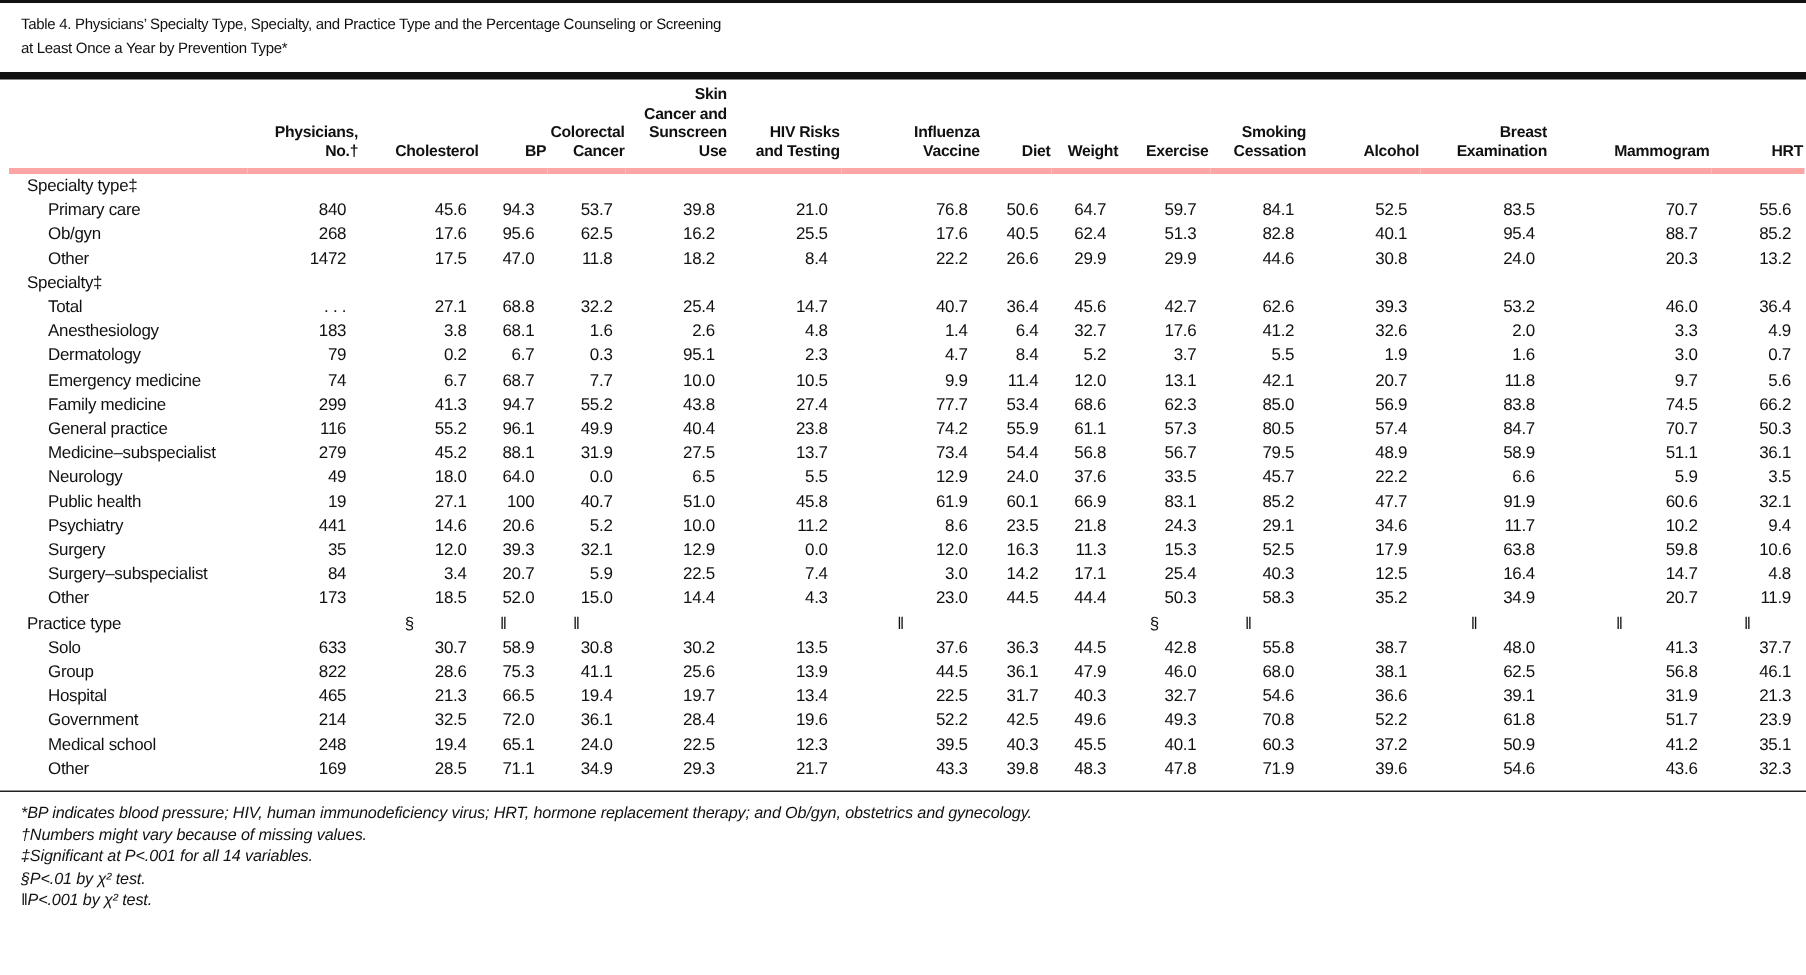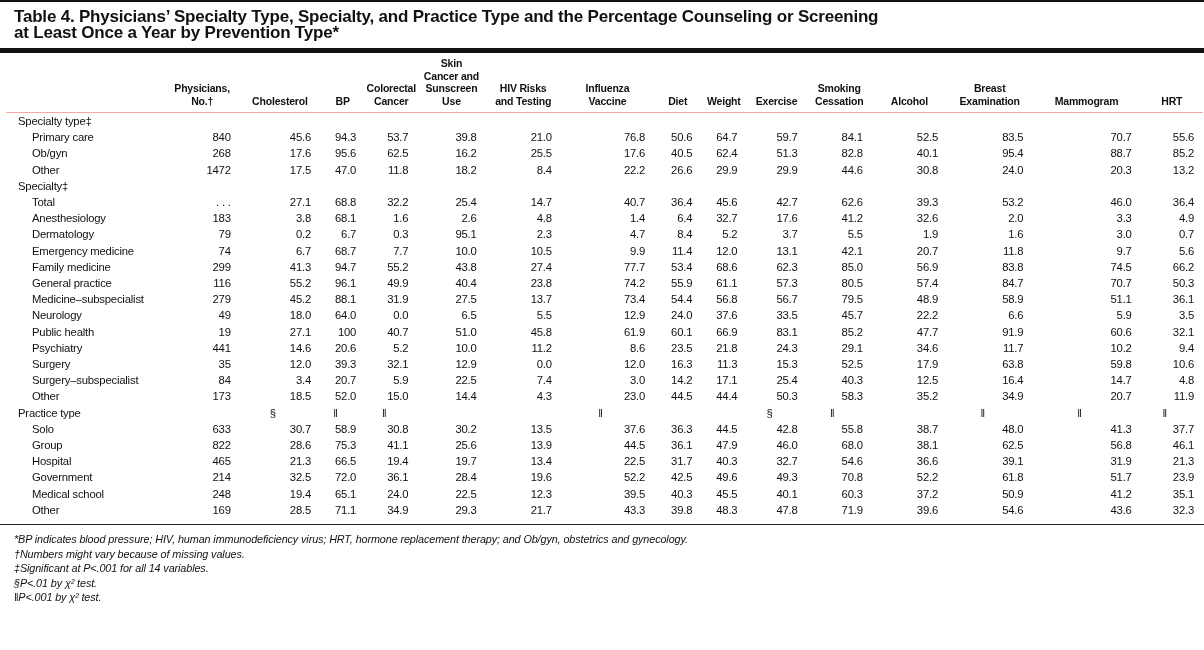--- a/index.html
+++ b/index.html
@@ -9,57 +9,57 @@
     font-family: "Liberation Sans", sans-serif;
     color: #111111;
     overflow: hidden;
     position: relative;
   }
   .rule-thin   { height: 2px; background: #111; }
   .rule-thick  { height: 5px; background: #111; }
   .rule-hair   { height: 1px; background: #222; }
 
   .title {
-    font-weight: 700;
-    font-size: 17px;
+    font-weight: 400;
+    font-size: 10px;
     line-height: 15.5px;
     letter-spacing: -0.2px;
     padding: 7px 16px 8px 14px;
     white-space: pre-line;
     border-radius: 11px;
   }
 
   table.data {
     width: 1197px;
     margin-left: 6px;
     border-collapse: collapse;
     table-layout: fixed;
   }
   table.data th {
     font-weight: 700;
     font-size: 10.5px;
     line-height: 12.5px;
     letter-spacing: -0.2px;
-    text-align: center;
+    text-align: right;
     vertical-align: bottom;
     padding: 4px 1px 5px 1px;
     white-space: pre-line;
   }
   table.data td {
     font-size: 11.3px;
     line-height: 16.2px;
     letter-spacing: -0.2px;
     white-space: nowrap;
     overflow: hidden;
   }
   td.num { text-align: right; padding-right: 9px; }
   td.sym { text-align: center; padding-right: 14px; font-size: 11px; }
   td.rowlabel       { text-align: left; padding-left: 26px; }
   tr.section td.rowlabel { padding-left: 12px; }
-  tbody { border-top: 1px solid #fca5a5; }
+  tbody { border-top: 4px solid #fca5a5; }
 
   .footnotes {
     padding: 7px 16px 0 14px;
     font-style: italic;
     font-size: 10.8px;
     line-height: 14.6px;
     letter-spacing: -0.1px;
   }
   .footnotes .fn { white-space: nowrap; }
   .body-wrap { margin-top: 0; }

